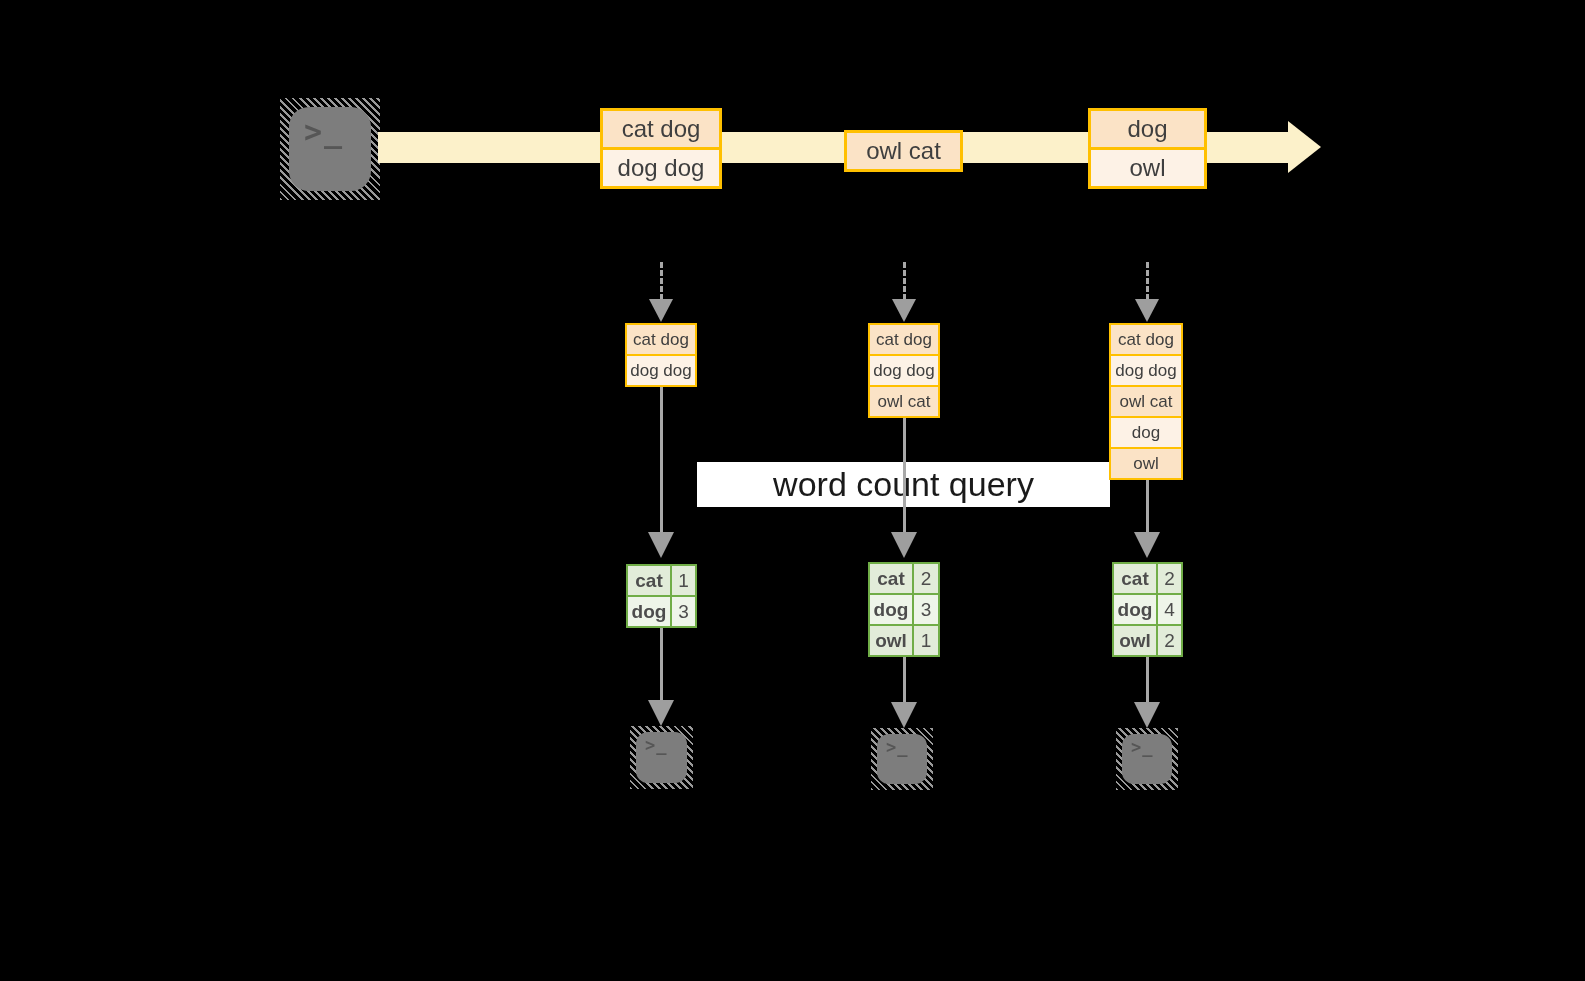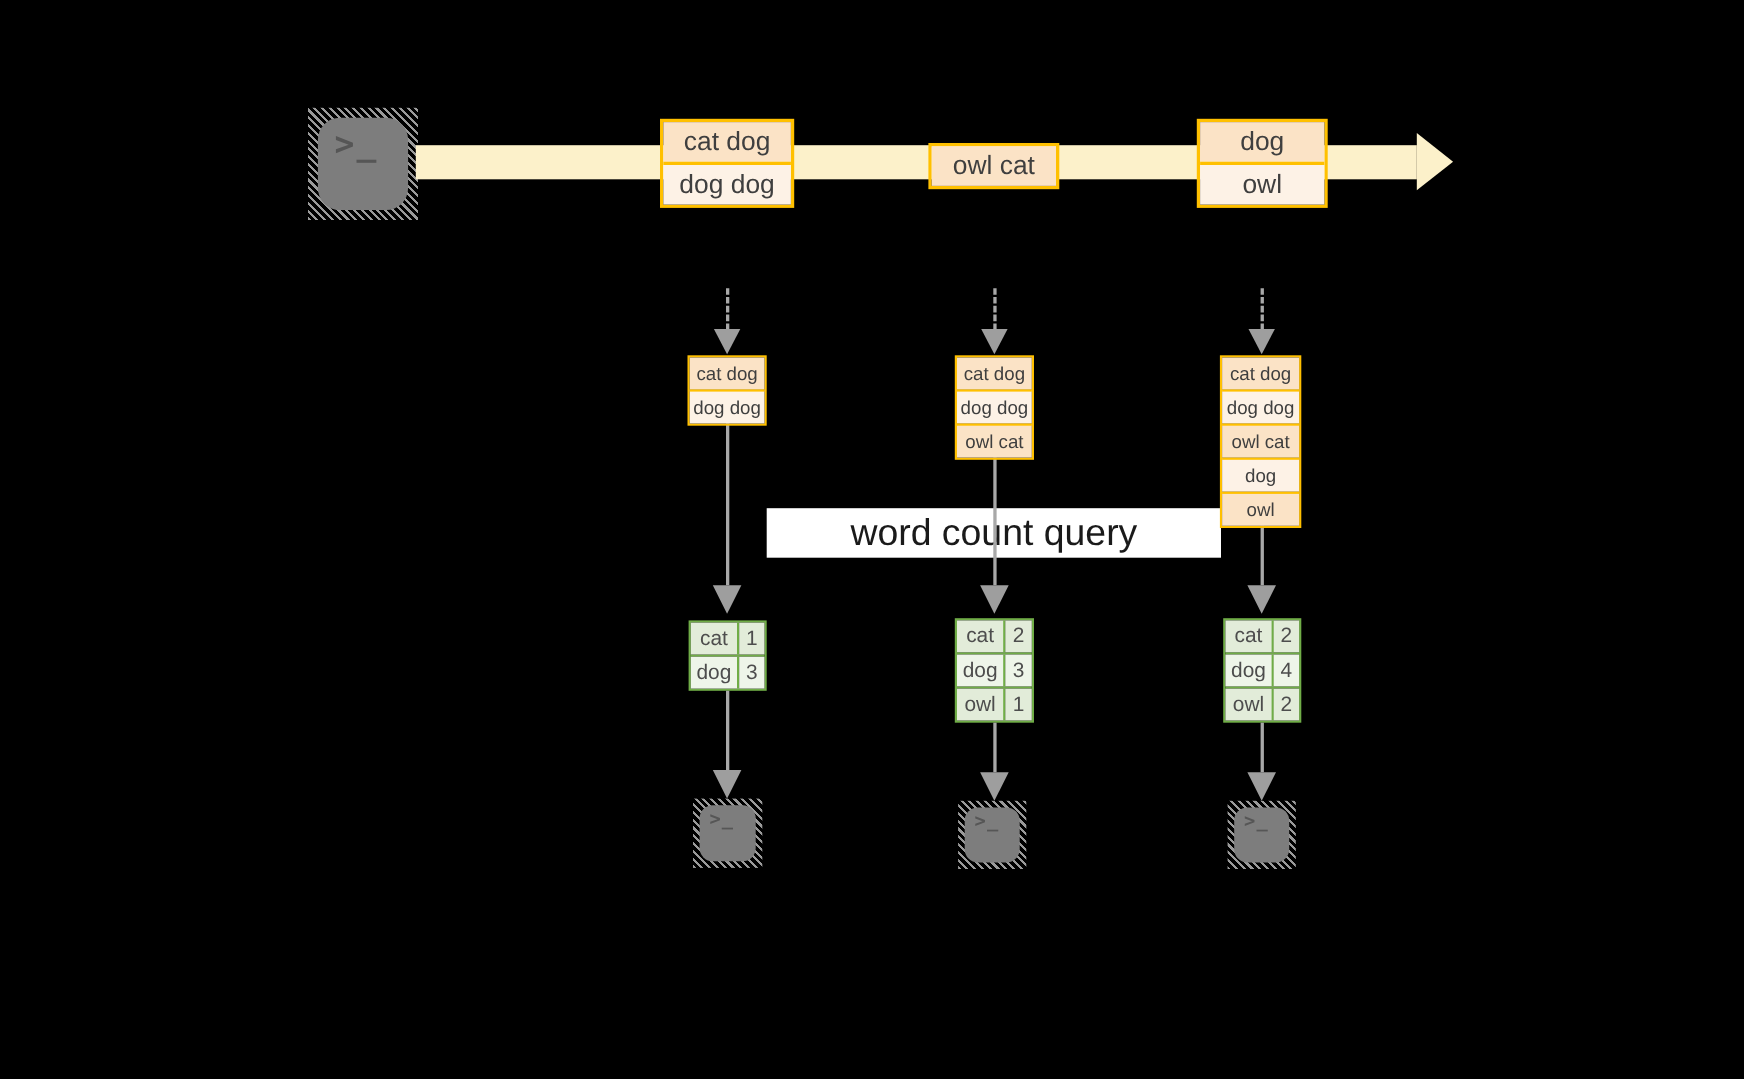--- a/index.html
+++ b/index.html
@@ -67,21 +67,21 @@
   }
   
   .query-bar{
     position:absolute;left:697px;top:462px;width:413px;height:45px;background:#ffffff;
     z-index:1;text-align:center;line-height:45px;font-size:34px;color:#1a1a1a;
   }
   
   .gtable{position:absolute;box-sizing:border-box;border:2px solid var(--green);z-index:2;}
   .grow{display:flex;height:29px;line-height:29px;font-size:19px;color:#4d4d4d;}
   .grow + .grow{border-top:2px solid var(--green);}
-  .gword{width:42px;text-align:center;border-right:2px solid var(--green);}
+  .gword{width:42px;text-align:center;border-right:2px solid var(--green);font-weight:bold;}
   .gcount{flex:1;text-align:center;}
   .grow:nth-child(odd) .gword,.grow:nth-child(odd) .gcount{background:var(--grow-dark);}
   .grow:nth-child(even) .gword,.grow:nth-child(even) .gcount{background:var(--grow-light);}
 </style>
 </head>
 <body>
 
 <div class="canvas">
 
   <div class="term" style="left:280px;top:98px;width:100px;height:102px">

